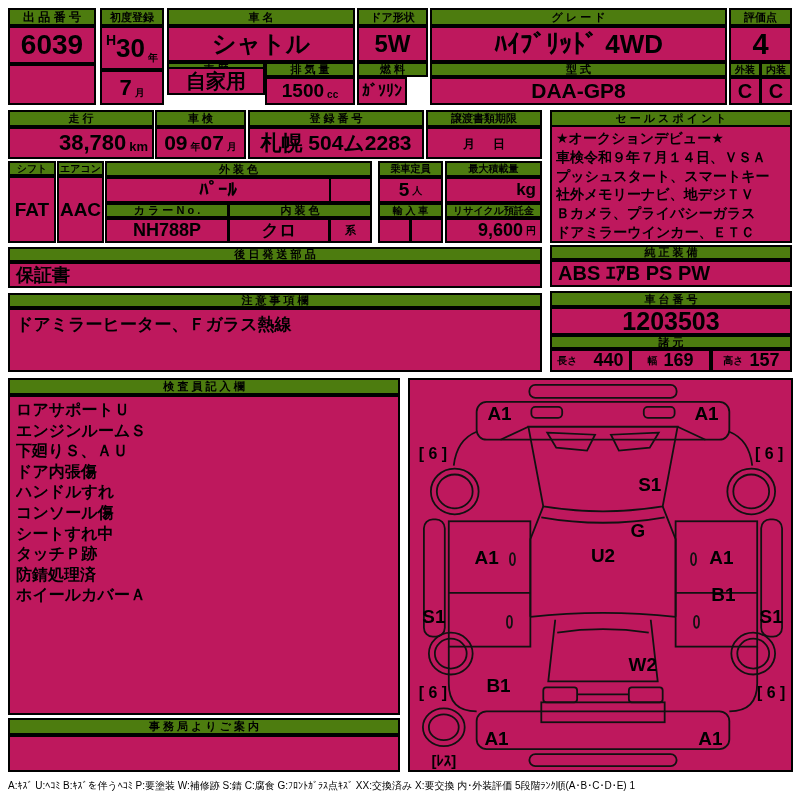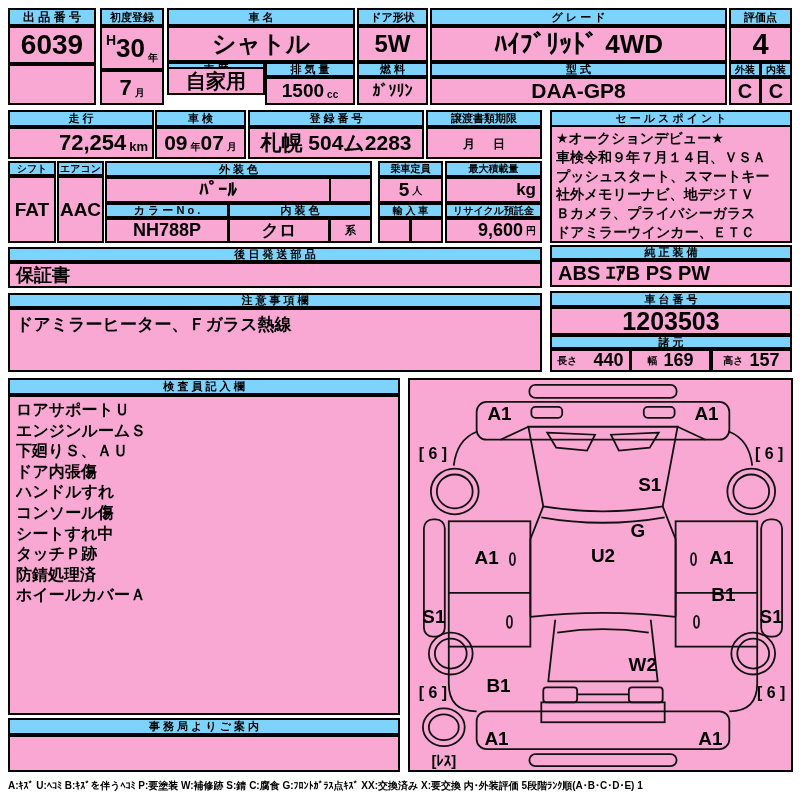--- a/index.html
+++ b/index.html
@@ -1,35 +1,35 @@
 <!DOCTYPE html>
 <html><head>
 <meta charset="utf-8">
 <style>
   html,body{margin:0;padding:0;}
   body{
     width:800px;height:800px;position:relative;background:#fff;
     font-family:"Liberation Sans","DejaVu Sans",sans-serif;color:#000;
     overflow:hidden;
   }
-  .box{position:absolute;border:2px solid #000;background:#f9a8d4;box-sizing:border-box;}
-  .hdr{position:absolute;border:2px solid #000;background:#7dd3fc;box-sizing:border-box;
+  .box{position:absolute;border:2px solid #000;background:#be185d;box-sizing:border-box;}
+  .hdr{position:absolute;border:2px solid #000;background:#4d7c0f;box-sizing:border-box;
        display:flex;align-items:center;justify-content:center;
        font-size:11px;font-weight:bold;line-height:1;white-space:nowrap;overflow:hidden;}
   .val{display:flex;align-items:center;justify-content:center;font-weight:bold;white-space:nowrap;overflow:hidden;}
   .val-left{justify-content:flex-start;padding-left:6px;}
   .val-right{justify-content:flex-end;padding-right:4px;}
   .unit{font-size:10px;font-weight:bold;margin-left:3px;align-self:flex-end;padding-bottom:3px;}
   .lines{white-space:pre-line;font-weight:bold;}
   .sales-text{position:absolute;left:556px;top:129px;width:232px;height:112px;
       font-size:14px;line-height:18.8px;overflow:hidden;}
   .insp-text{position:absolute;left:16px;top:400px;width:380px;height:310px;
       font-size:16px;line-height:20.6px;overflow:hidden;}
   .legend{position:absolute;left:8px;top:779px;width:788px;font-size:10px;
-      font-weight:bold;white-space:nowrap;overflow:hidden;}
+      font-weight:normal;white-space:nowrap;overflow:hidden;}
   svg text{font-family:"Liberation Sans","DejaVu Sans",sans-serif;font-weight:bold;fill:#000;}
 </style>
 </head>
 <body>
 
 <div class="hdr" style="left:8px;top:8px;width:88px;height:18px;font-size:12px">出 品 番 号</div>
 <div class="box val" style="left:8px;top:26px;width:88px;height:38px;font-size:28px">6039</div>
 <div class="box" style="left:8px;top:64px;width:88px;height:41px"></div>
 
 <div class="hdr" style="left:100px;top:8px;width:64px;height:18px">初度登録</div>
@@ -49,37 +49,37 @@
 <div class="box val" style="left:167px;top:67px;width:98px;height:28px;font-size:20px">自家用</div>
 <div class="hdr" style="left:265px;top:62px;width:90px;height:15px">排 気 量</div>
 <div class="box val" style="left:265px;top:77px;width:90px;height:28px">
   <span style="font-size:19px">1500</span>
     <span class="unit">cc</span>
 </div>
 
 <div class="hdr" style="left:357px;top:8px;width:71px;height:18px">ドア形状</div>
 <div class="box val" style="left:357px;top:26px;width:71px;height:36px;font-size:24px">5W</div>
 <div class="hdr" style="left:357px;top:62px;width:71px;height:15px">燃 料</div>
-<div class="box val" style="left:357px;top:77px;width:71px;height:28px;font-size:16px">ｶﾞｿﾘﾝ</div>
+<div class="box val" style="left:357px;top:77px;width:50px;height:28px;font-size:16px">ｶﾞｿﾘﾝ</div>
 
 <div class="hdr" style="left:430px;top:8px;width:297px;height:18px">グ レ ー ド</div>
 <div class="box val" style="left:430px;top:26px;width:297px;height:36px;font-size:26px">ﾊｲﾌﾞﾘｯﾄﾞ 4WD</div>
 <div class="hdr" style="left:430px;top:62px;width:297px;height:15px">型 式</div>
 <div class="box val" style="left:430px;top:77px;width:297px;height:28px;font-size:21px">DAA-GP8</div>
 
 <div class="hdr" style="left:729px;top:8px;width:63px;height:18px">評価点</div>
 <div class="box val" style="left:729px;top:26px;width:63px;height:36px;font-size:29px">4</div>
 <div class="hdr" style="left:729px;top:62px;width:32px;height:15px;font-size:10px">外装</div>
 <div class="hdr" style="left:760px;top:62px;width:32px;height:15px;font-size:10px">内装</div>
 <div class="box val" style="left:729px;top:77px;width:32px;height:28px;font-size:20px">C</div>
 <div class="box val" style="left:760px;top:77px;width:32px;height:28px;font-size:20px">C</div>
 
 <div class="hdr" style="left:8px;top:110px;width:146px;height:17px">走 行</div>
 <div class="box val val-right" style="left:8px;top:127px;width:146px;height:32px">
-  <span style="font-size:22px">72,254</span>
+  <span style="font-size:22px">38,780</span>
     <span class="unit" style="font-size:13px">km</span>
 </div>
 <div class="hdr" style="left:155px;top:110px;width:91px;height:17px">車 検</div>
 <div class="box val" style="left:155px;top:127px;width:91px;height:32px">
   <span style="font-size:21px">09</span>
     <span class="unit">年</span>
     <span style="font-size:21px;margin-left:0">07</span>
     <span class="unit">月</span>
 </div>
 <div class="hdr" style="left:248px;top:110px;width:176px;height:17px">登 録 番 号</div>

